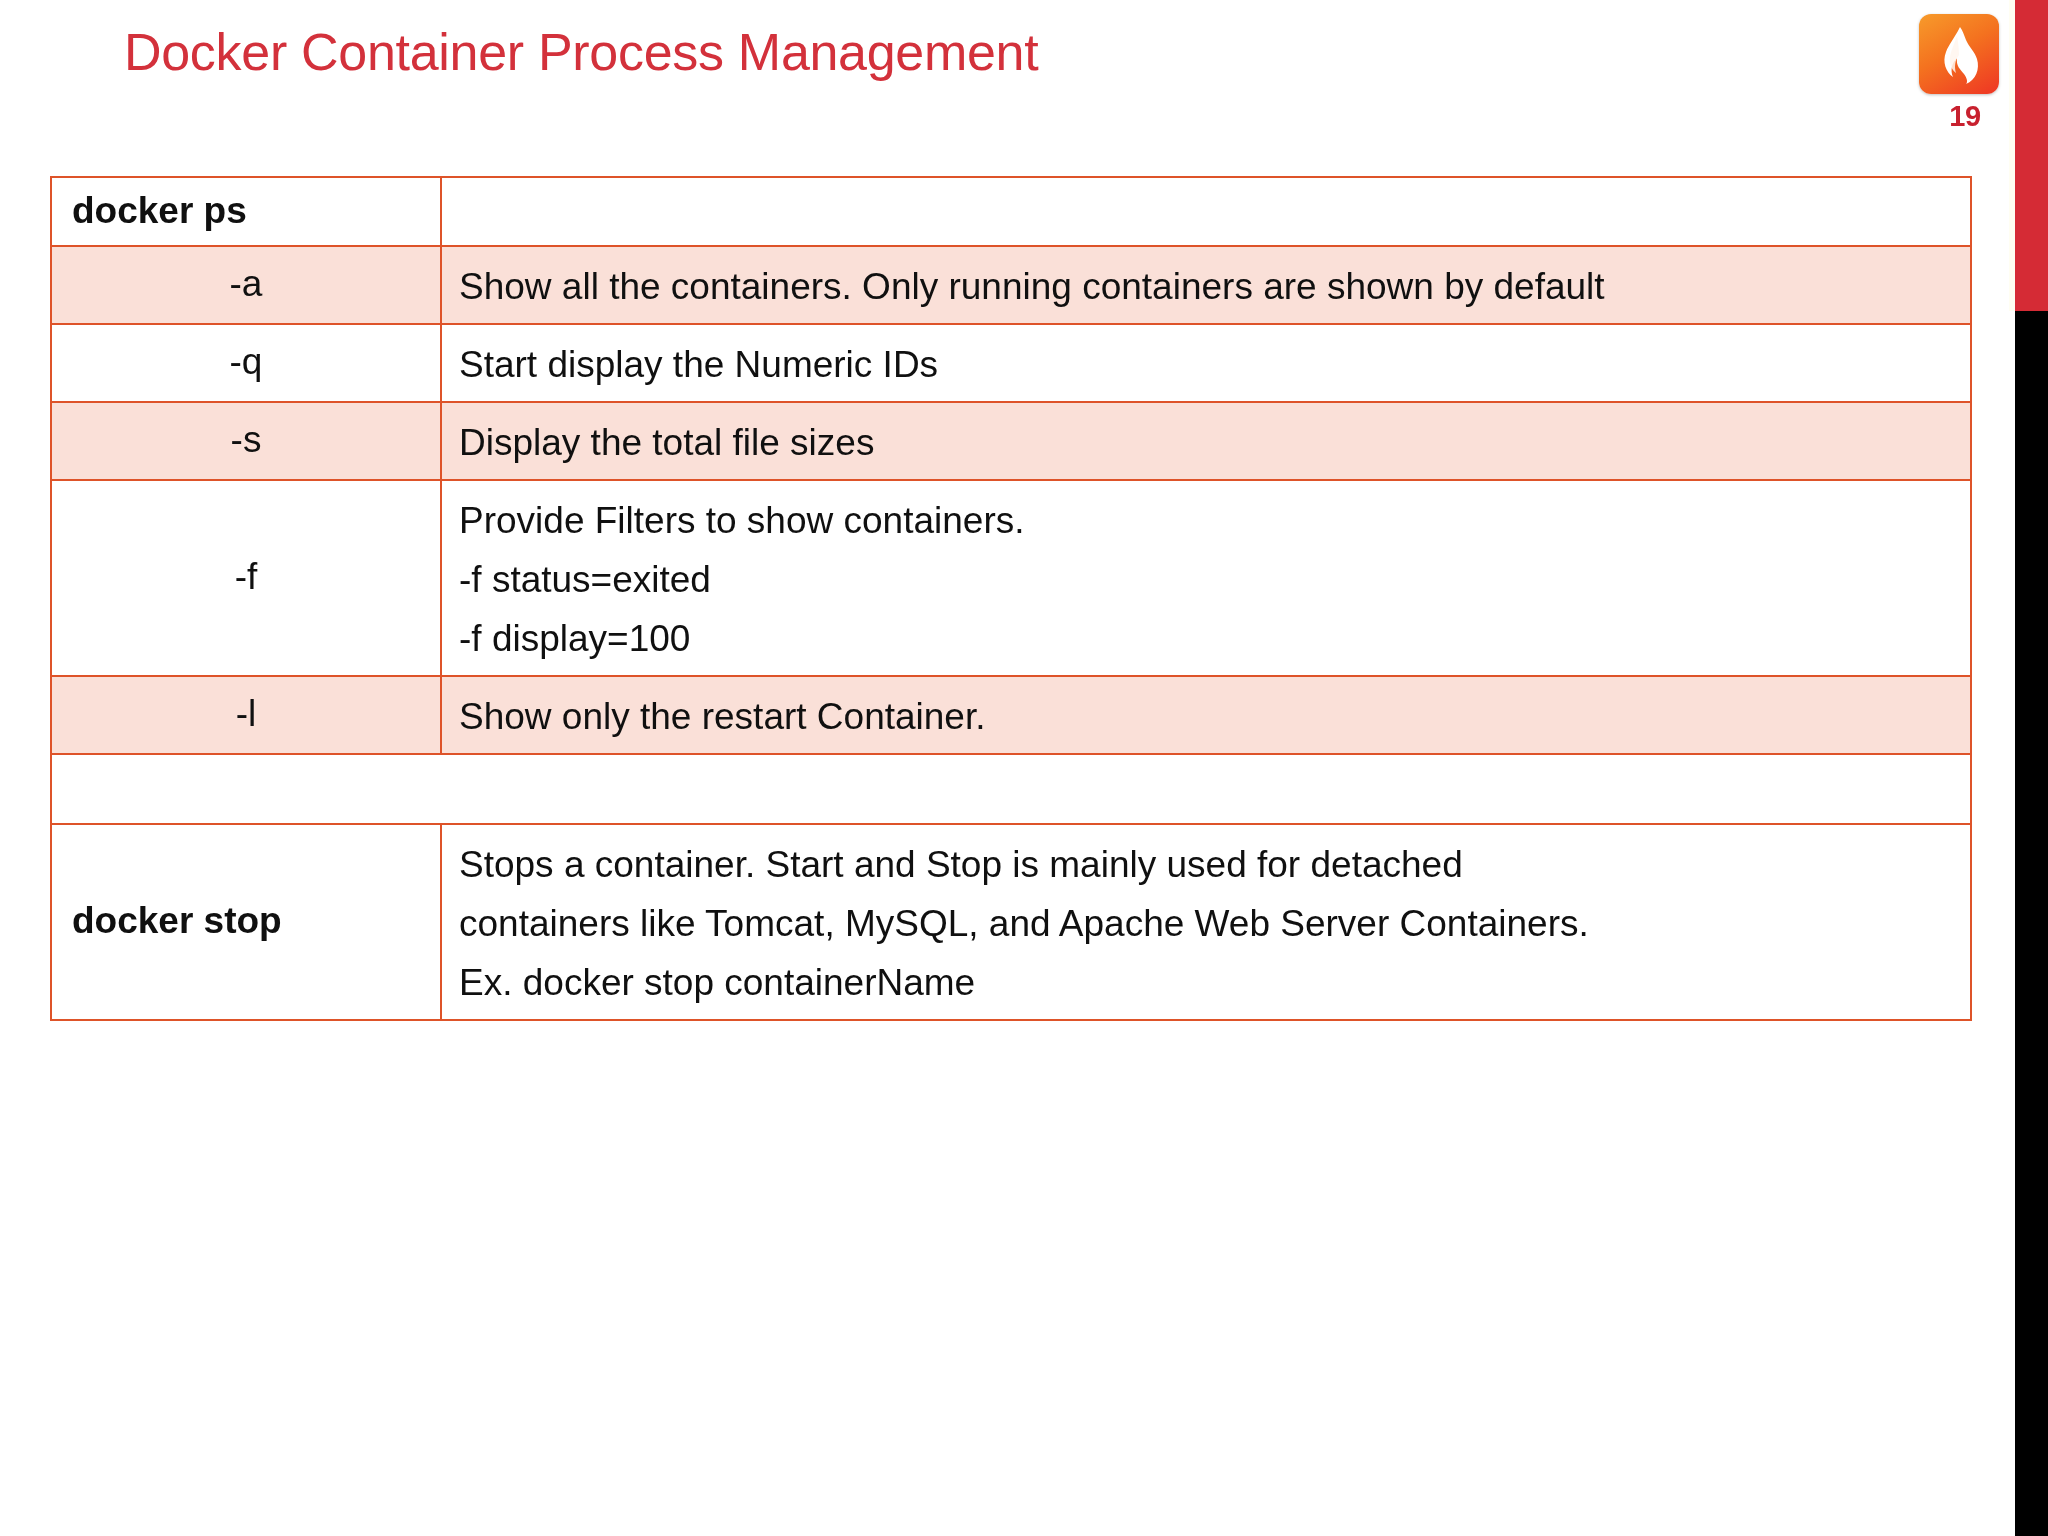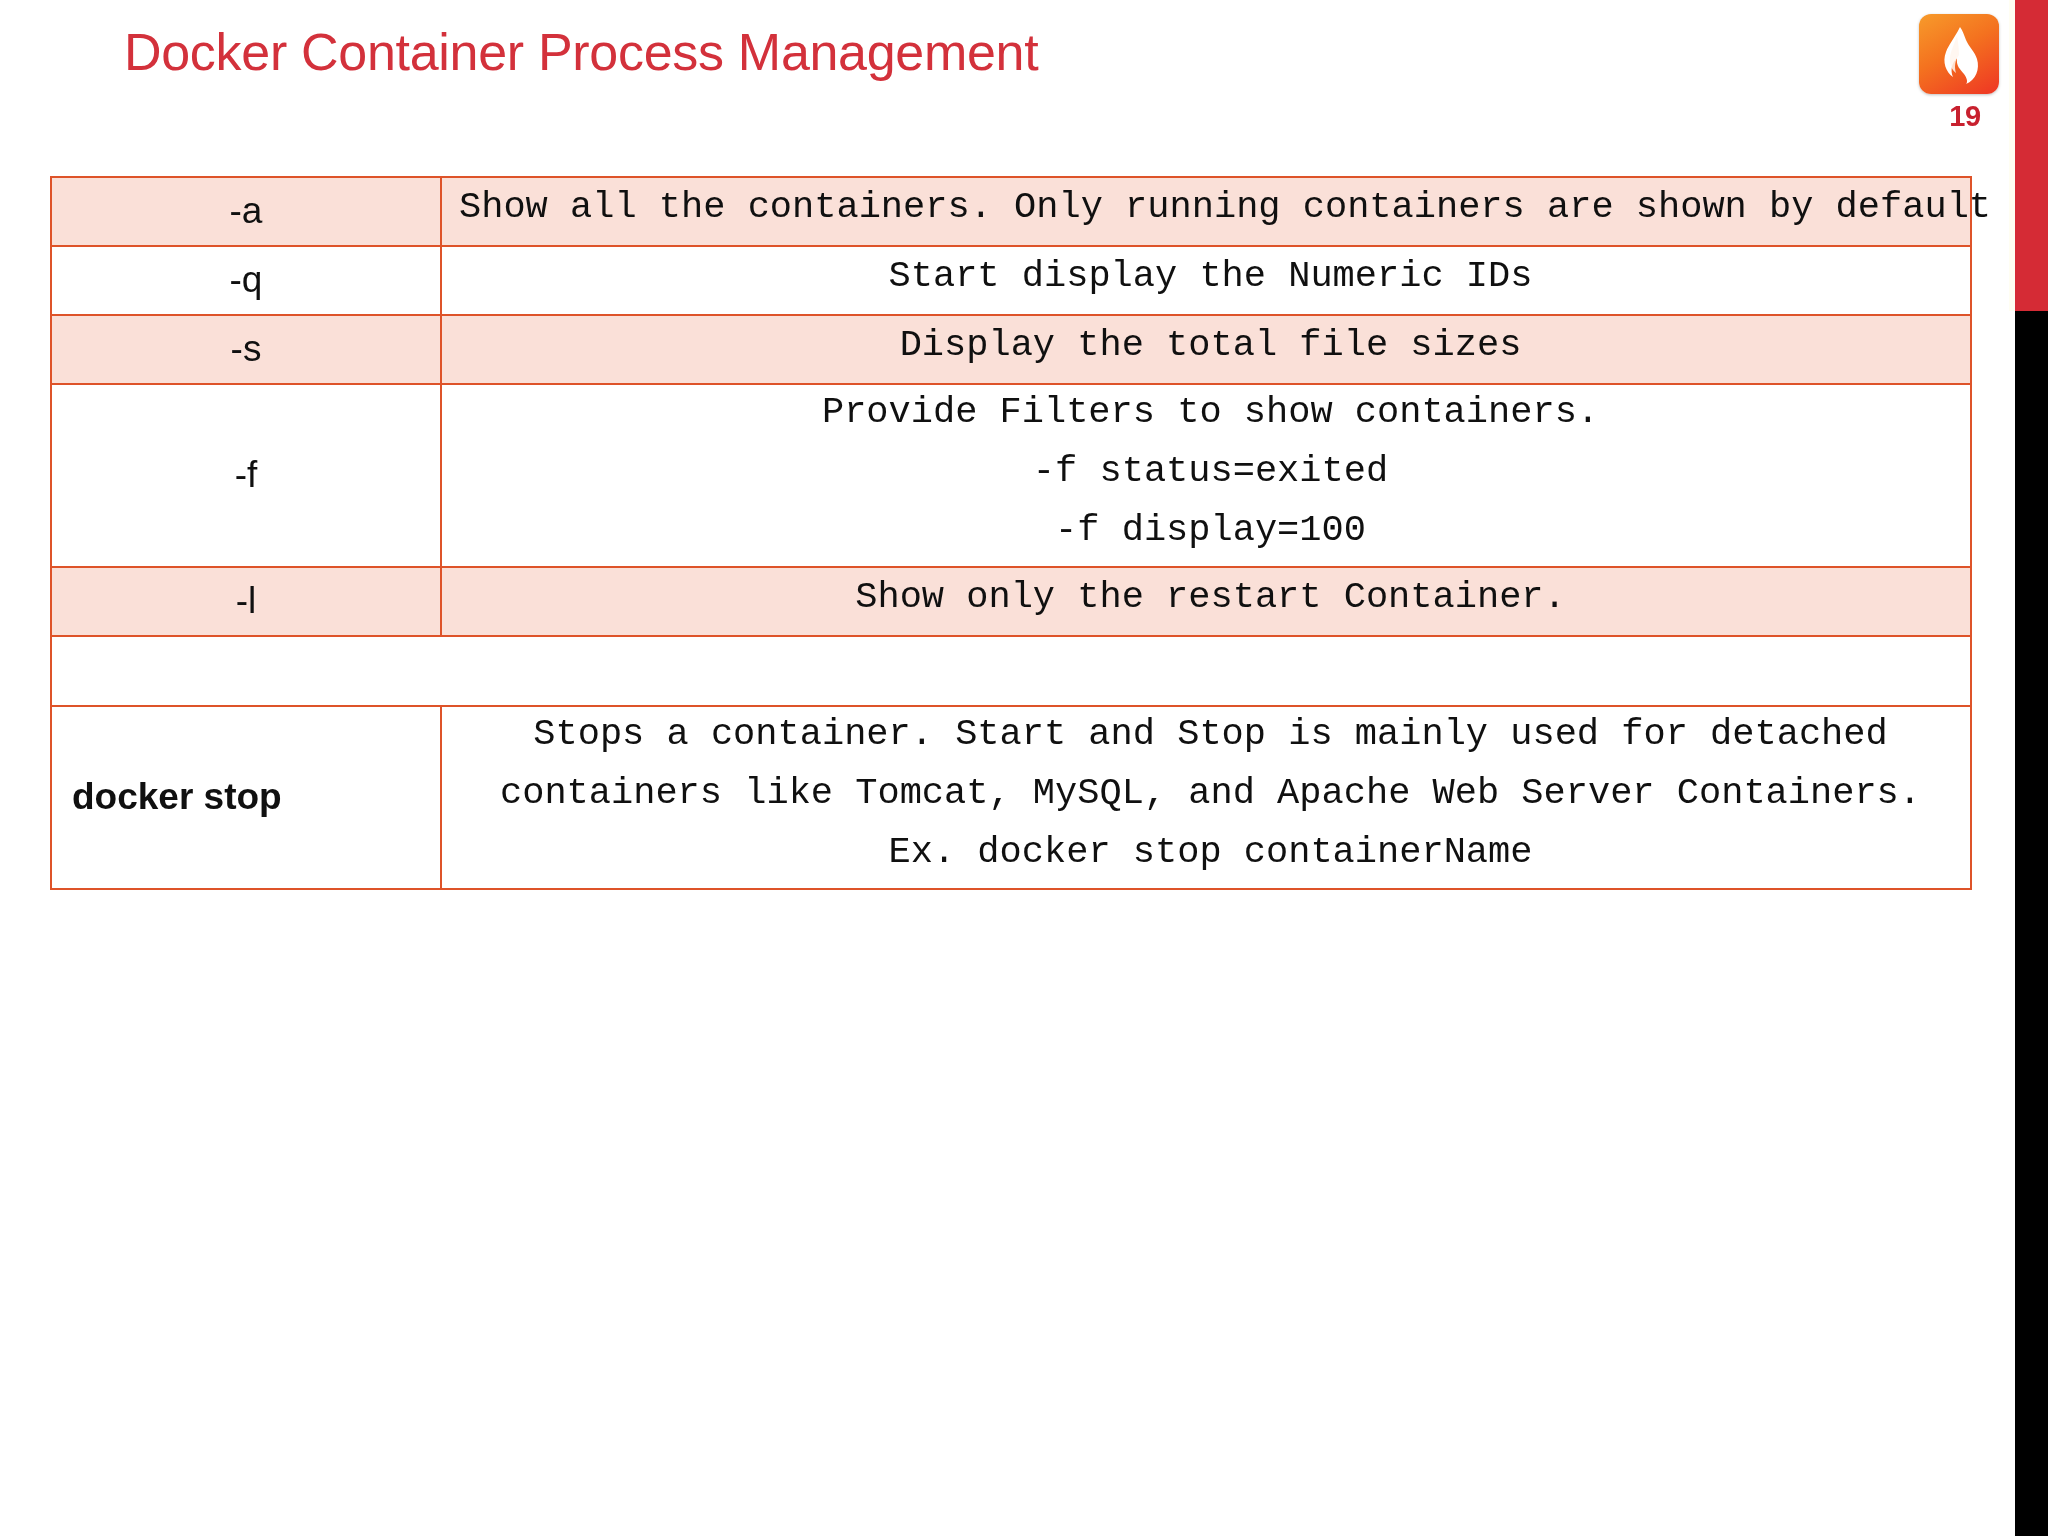--- a/index.html
+++ b/index.html
@@ -104,23 +104,22 @@
   td.key-cell {
     text-align: center;
     padding: 10px 8px;
   }
   td.key-cell.cmd {
     text-align: left;
     padding-left: 20px;
     font-weight: bold;
   }
   td.desc-cell {
-    text-align: center;
-    padding: 4px 8px 12px 17px;
-    font-family: Liberation Mono, monospace;
+    text-align: left;
+    padding: 17px 8px 12px 17px;
   }
   tr.shade > td { background: #FAE0D8; }
   tr.plain > td { background: #FFFFFF; }
   tr.spacer > td {
     height: 68px;
     background: #FFFFFF;
   }
   .desc-line { display: block; white-space: nowrap; }
   .desc-line + .desc-line { margin-top: 12px; }
 </style>
@@ -140,20 +139,24 @@
 <div class="page-number">19</div>
 
 <div class="slide-title">Docker Container Process Management</div>
 
 <table class="cmd-table">
   <colgroup>
     <col class="col-key">
     <col class="col-desc">
   </colgroup>
   <tbody>
+      <tr class="plain">
+        <td class="key-cell cmd">docker ps</td>
+        <td class="desc-cell"></td>
+      </tr>
       <tr class="shade">
         <td class="key-cell">-a</td>
         <td class="desc-cell">
           <span class="desc-line">Show all the containers. Only running containers are shown by default</span>
         </td>
       </tr>
       <tr class="plain">
         <td class="key-cell">-q</td>
         <td class="desc-cell">
           <span class="desc-line">Start display the Numeric IDs</span>

